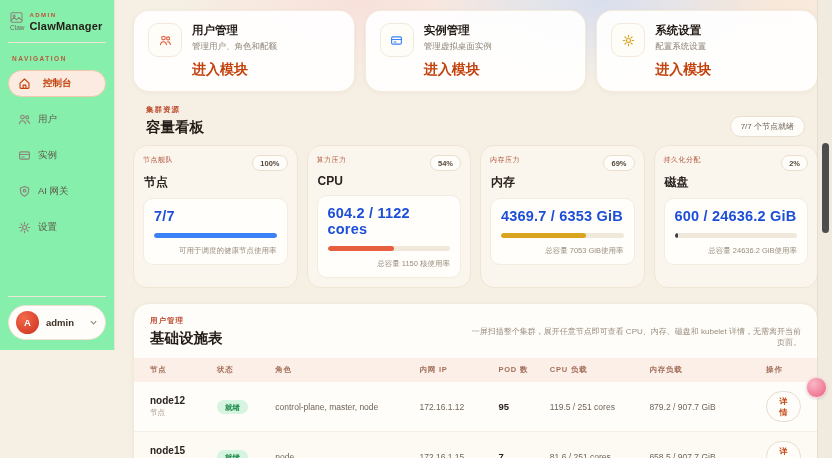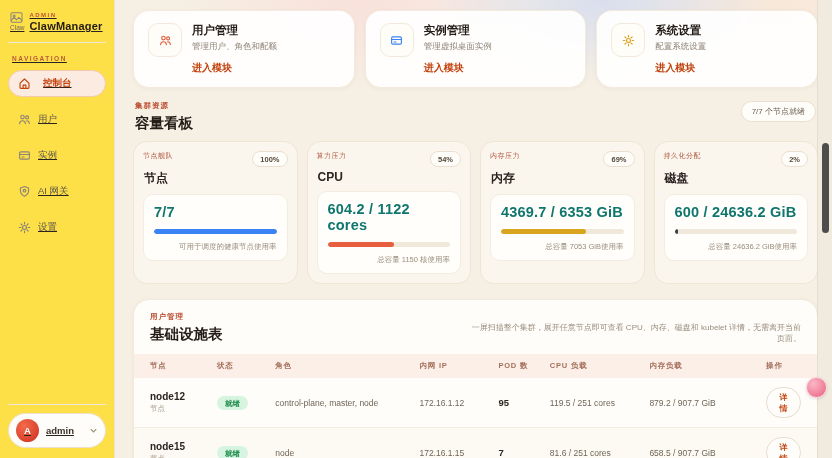--- a/index.html
+++ b/index.html
@@ -3,22 +3,22 @@
 <meta charset="utf-8">
 <style>
   * { margin:0; padding:0; box-sizing:border-box; }
   html,body { width:832px; height:458px; overflow:hidden; }
   body {
     font-family:"Liberation Sans","DejaVu Sans",sans-serif;
     background:#f6efe4; color:#2b2320; display:flex; position:relative;
   }
   
   .sidebar {
-    width:115px; min-width:115px; height:458px; background:#fde047;
-    border-right:1px solid #ece2d3; padding:10px 8px; display:flex; flex-direction:column; position:relative; z-index:2;text-decoration:underline;
+    width:115px; min-width:115px; height:350px; background:#86efac;
+    border-right:1px solid #ece2d3; padding:10px 8px; display:flex; flex-direction:column; position:relative; z-index:2;
   }
   .logo-row { display:flex; gap:5px; align-items:flex-start; padding:2px 2px 10px; border-bottom:1px solid #f0e7da; }
   .logo-img { display:flex; flex-direction:column; align-items:flex-start; color:#8a8478; }
   .logo-alt { font-size:6.5px; color:#6f675c; margin-top:1px; }
   .admin-tag { font-size:6px; letter-spacing:1.5px; color:#c0513a; font-weight:bold; }
   .brand { font-size:11px; font-weight:bold; color:#241c17; letter-spacing:.2px; margin-top:2px; }
   .nav-label { font-size:6.5px; letter-spacing:1.5px; color:#b95a3c; font-weight:bold; margin:12px 4px 8px; }
   .nav-item {
     display:flex; align-items:center; gap:7px; width:100%; background:transparent; border:1px solid transparent;
     padding:6px 9px; border-radius:999px; cursor:pointer; margin-bottom:9px; font-family:inherit;
@@ -52,40 +52,40 @@
   .mod-card {
     flex:1; background:rgba(255,255,255,.92); border:1px solid rgba(240,230,214,.8); border-radius:16px;
     padding:12px 14px; display:flex; gap:10px; box-shadow:0 1px 4px rgba(90,70,40,.05); cursor:pointer;
   }
   .mod-icon {
     width:34px; height:34px; min-width:34px; border-radius:10px; background:#fffdf8; border:1px solid #f3e9da;
     display:flex; align-items:center; justify-content:center;
   }
   .mod-title { font-size:11.5px; font-weight:bold; color:#241c17; }
   .mod-desc { font-size:8.5px; color:#8d8275; margin-top:3px; }
-  .mod-link { font-size:10px; font-weight:bold; color:#c2410c; margin-top:8px; display:inline-block; cursor:pointer; }
-  
-  .section-head { display:flex; align-items:flex-start; justify-content:space-between; margin:13px 2px 8px; }
+  .mod-link { font-size:14px; font-weight:bold; color:#c2410c; margin-top:8px; display:inline-block; cursor:pointer; }
+  
+  .section-head { display:flex; align-items:flex-end; justify-content:space-between; margin:13px 13px 8px; }
   .eyebrow { font-size:7.5px; font-weight:bold; letter-spacing:1px; color:#bc4e31; }
   .section-head h2, .table-head h2 { font-size:14.5px; font-weight:bold; color:#241c17; margin-top:3px; }
   .pill {
     background:#fffdf9; border:1px solid #eadfce; border-radius:999px; padding:4px 10px;
     font-size:8px; color:#6b5f52; white-space:nowrap;
   }
   
   .capacity-row { display:flex; gap:9px; }
   .cap-card {
     flex:1; background:rgba(252,247,238,.85); border:1px solid #efe5d4; border-radius:14px; padding:9px 9px 9px;
   }
   .cap-top { display:flex; justify-content:space-between; align-items:flex-start; }
   .cap-eyebrow { font-size:7px; letter-spacing:.5px; color:#b1573f; }
   .cap-pct { padding:2.5px 7px; font-size:7.5px; font-weight:bold; color:#55493c; }
   .cap-title { font-size:12px; font-weight:bold; margin:3px 0 7px 1px; }
   .cap-panel { background:#fffefb; border:1px solid #f3ecdf; border-radius:10px; padding:9px 10px 8px; }
-  .cap-value { font-size:14.5px; font-weight:bold; letter-spacing:.2px; color:#0f766e; }
+  .cap-value { font-size:14.5px; font-weight:bold; letter-spacing:.2px; color:#1d4ed8; }
   .bar { height:5px; background:#f0e9db; border-radius:999px; margin:9px 0 8px; overflow:hidden; }
   .bar-fill { height:100%; border-radius:999px; }
   .cap-foot { display:flex; justify-content:flex-end; font-size:7.5px; color:#9a8d7d; }
   
   .table-card {
     margin-top:15px; background:#fffdfa; border:1px solid #f2e9dc; border-radius:16px 16px 0 0;
     box-shadow:0 1px 4px rgba(90,70,40,.05); overflow:hidden;
   }
   .table-head { display:flex; justify-content:space-between; align-items:flex-end; padding:12px 16px 10px; }
   .tdesc { font-size:8px; color:#9a8d7d; max-width:330px; text-align:right; }

